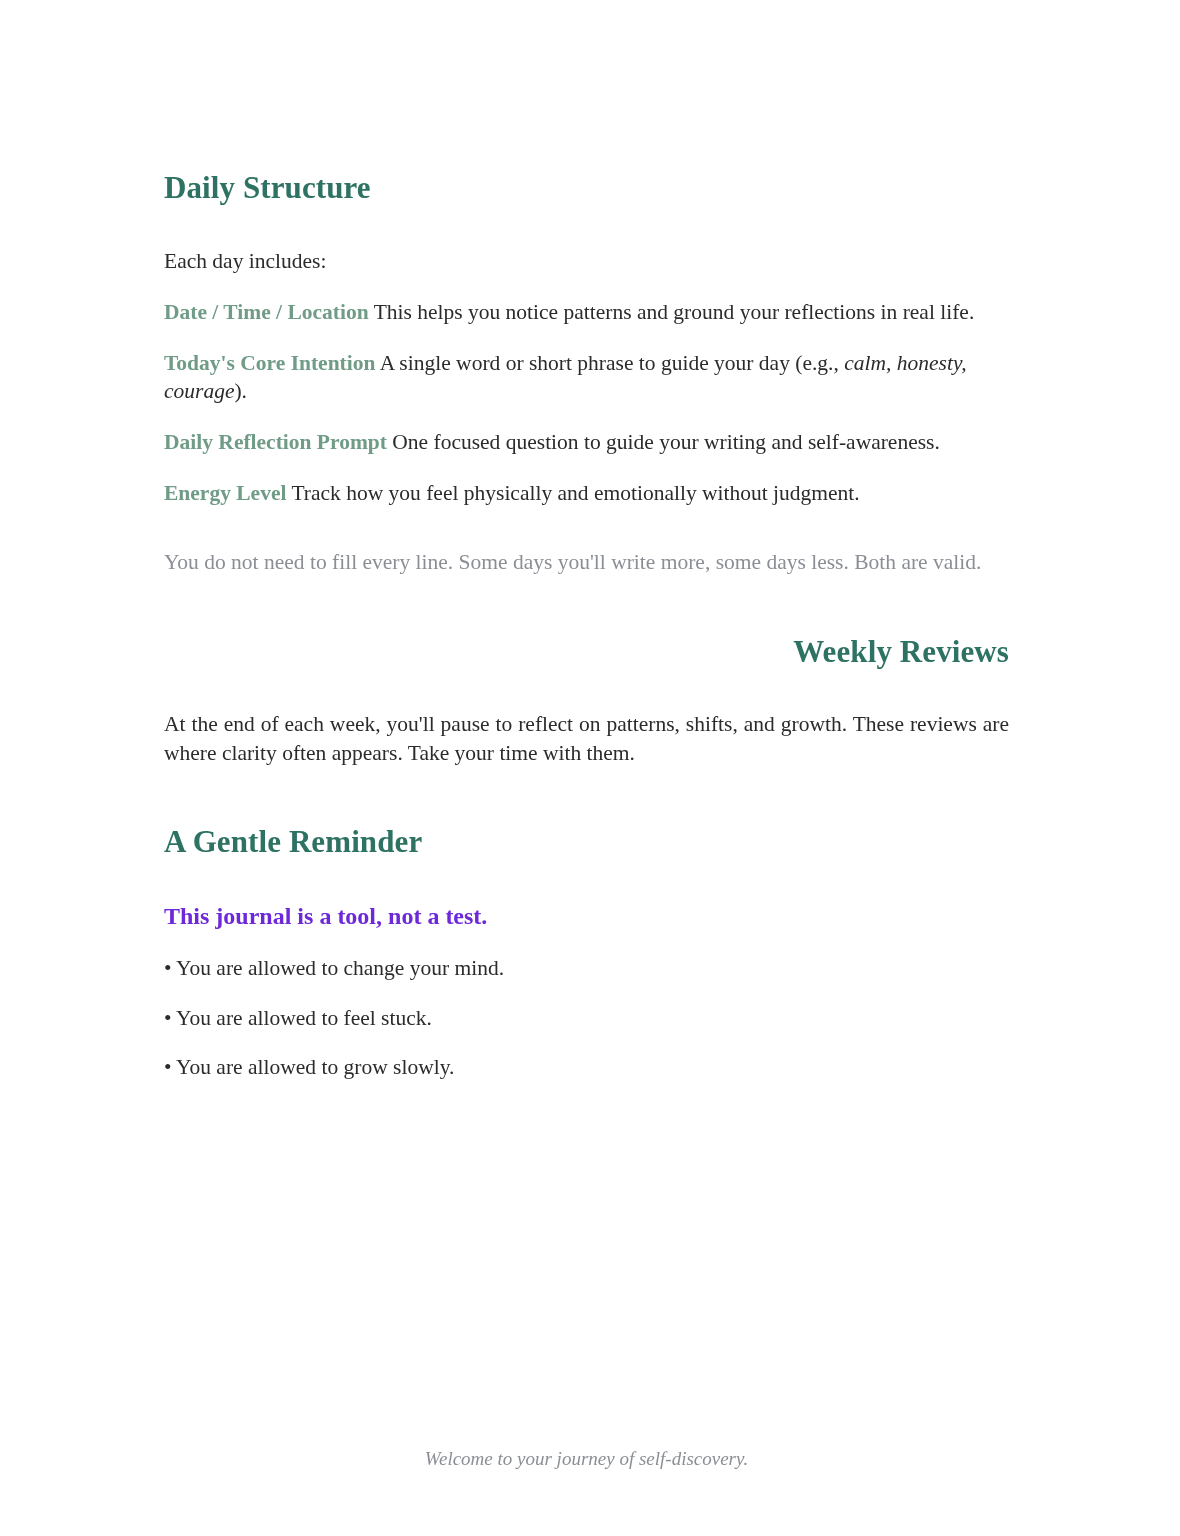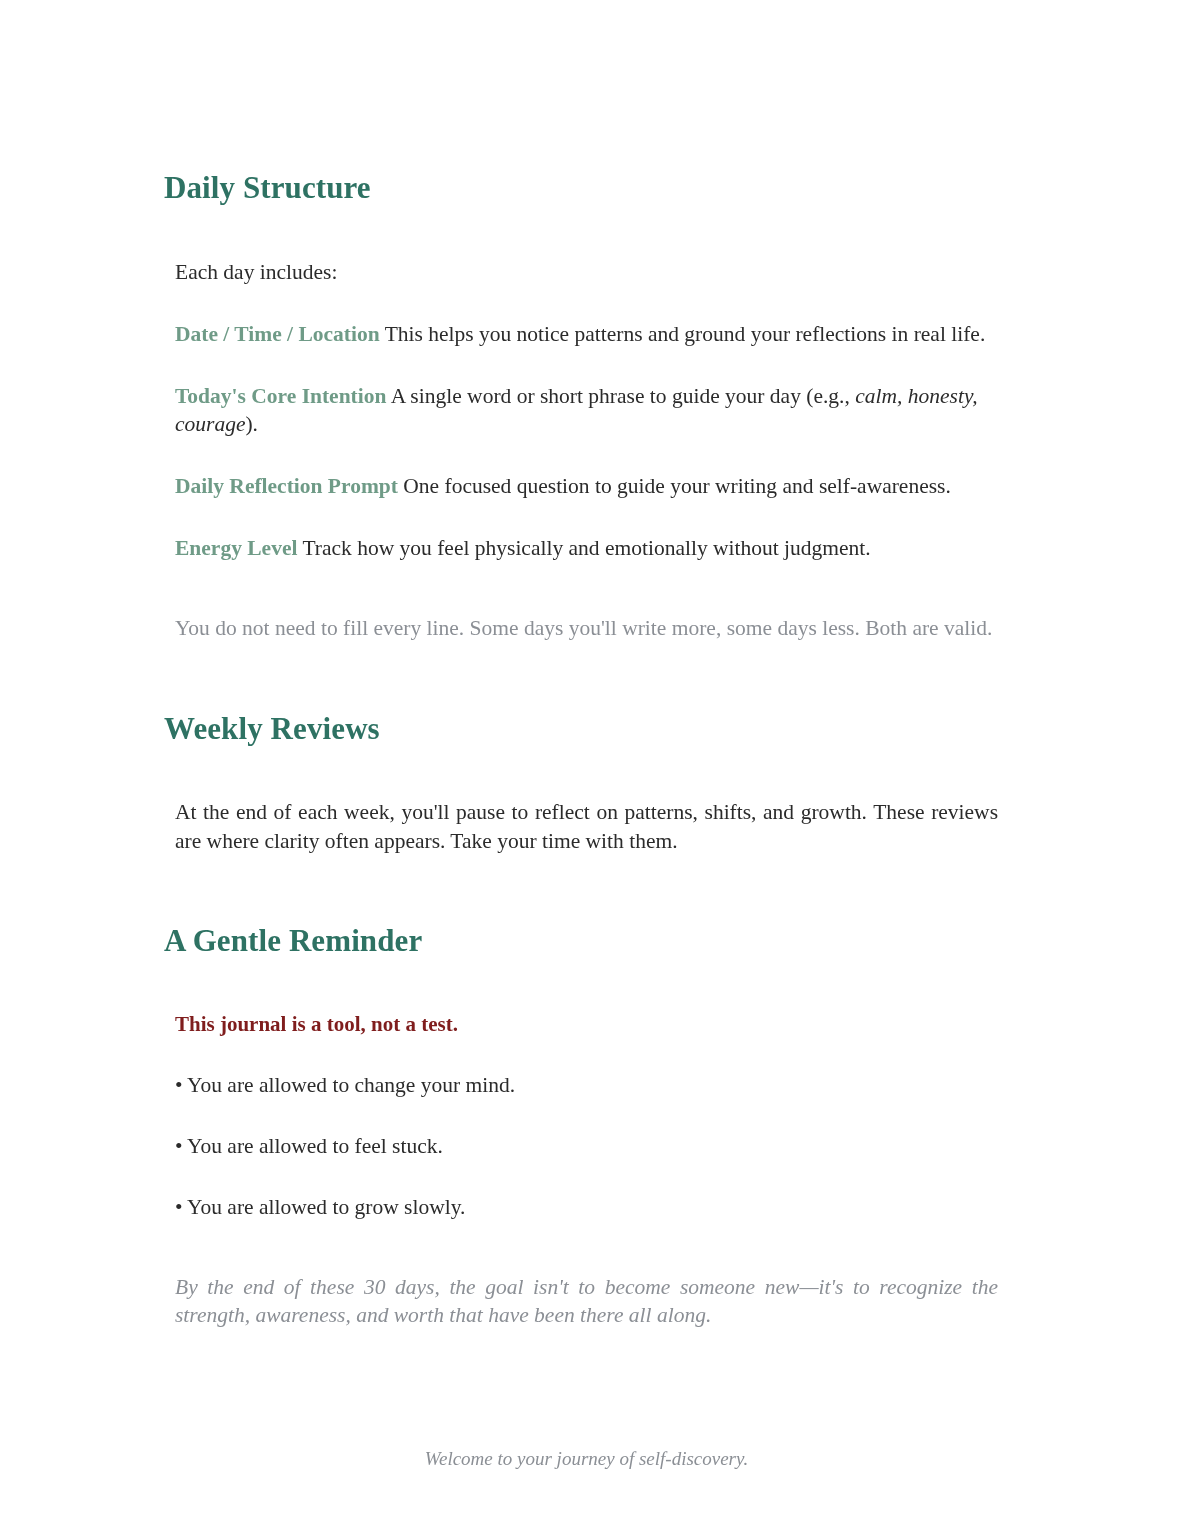--- a/index.html
+++ b/index.html
@@ -22,25 +22,25 @@
     height: 1536px;
   }
   h2.section-heading {
     font-size: 31px;
     font-weight: bold;
     color: #2e7263;
     margin: 0;
     letter-spacing: 0.1px;
   }
   #heading-daily-structure { padding-top: 170px; }
-  #heading-weekly-reviews  { padding-top: 58px; }
+  #heading-weekly-reviews  { padding-top: 58px; text-align: right; }
   #heading-gentle-reminder { padding-top: 57px; }
 
   p {
-    margin: 11px;
+    margin: 0;
     font-size: 21.5px;
     line-height: 1.30;
     color: #2b2b2b;
   }
   .lead { padding-top: 42px; }
   .item { padding-top: 23px; }
   .label {
     font-weight: bold;
     color: #6f9b87;
   }
@@ -50,22 +50,22 @@
     color: #8b8f95;
     padding-top: 40px;
     line-height: 1.33;
   }
   .justify { text-align: justify; }
   .justify-para { padding-top: 40px; line-height: 1.33; font-family: Liberation Serif, serif; }
 
   .strong-line {
     padding-top: 41px;
     font-weight: bold;
-    color: #7f1d1d;
-    font-size: 21px;
+    color: #6d28d9;
+    font-size: 24px;
   }
   .bullet { padding-top: 22px; }
   .bullet-mark { display: inline; }
 
   .closing {
     font-style: italic;
     color: #8b8f95;
     padding-top: 40px;
     line-height: 1.33;
     text-align: justify;
@@ -125,17 +125,16 @@
   <p class="bullet">
     <span class="bullet-mark">•</span>
     <span>You are allowed to feel stuck.</span>
   </p>
 
   <p class="bullet">
     <span class="bullet-mark">•</span>
     <span>You are allowed to grow slowly.</span>
   </p>
 
-  <p class="closing">By the end of these 30 days, the goal isn't to become someone new—it's to recognize the strength, awareness, and worth that have been there all along.</p>
 
   <div class="footer">Welcome to your journey of self-discovery.</div>
 
 </div>
 
 </body></html>

